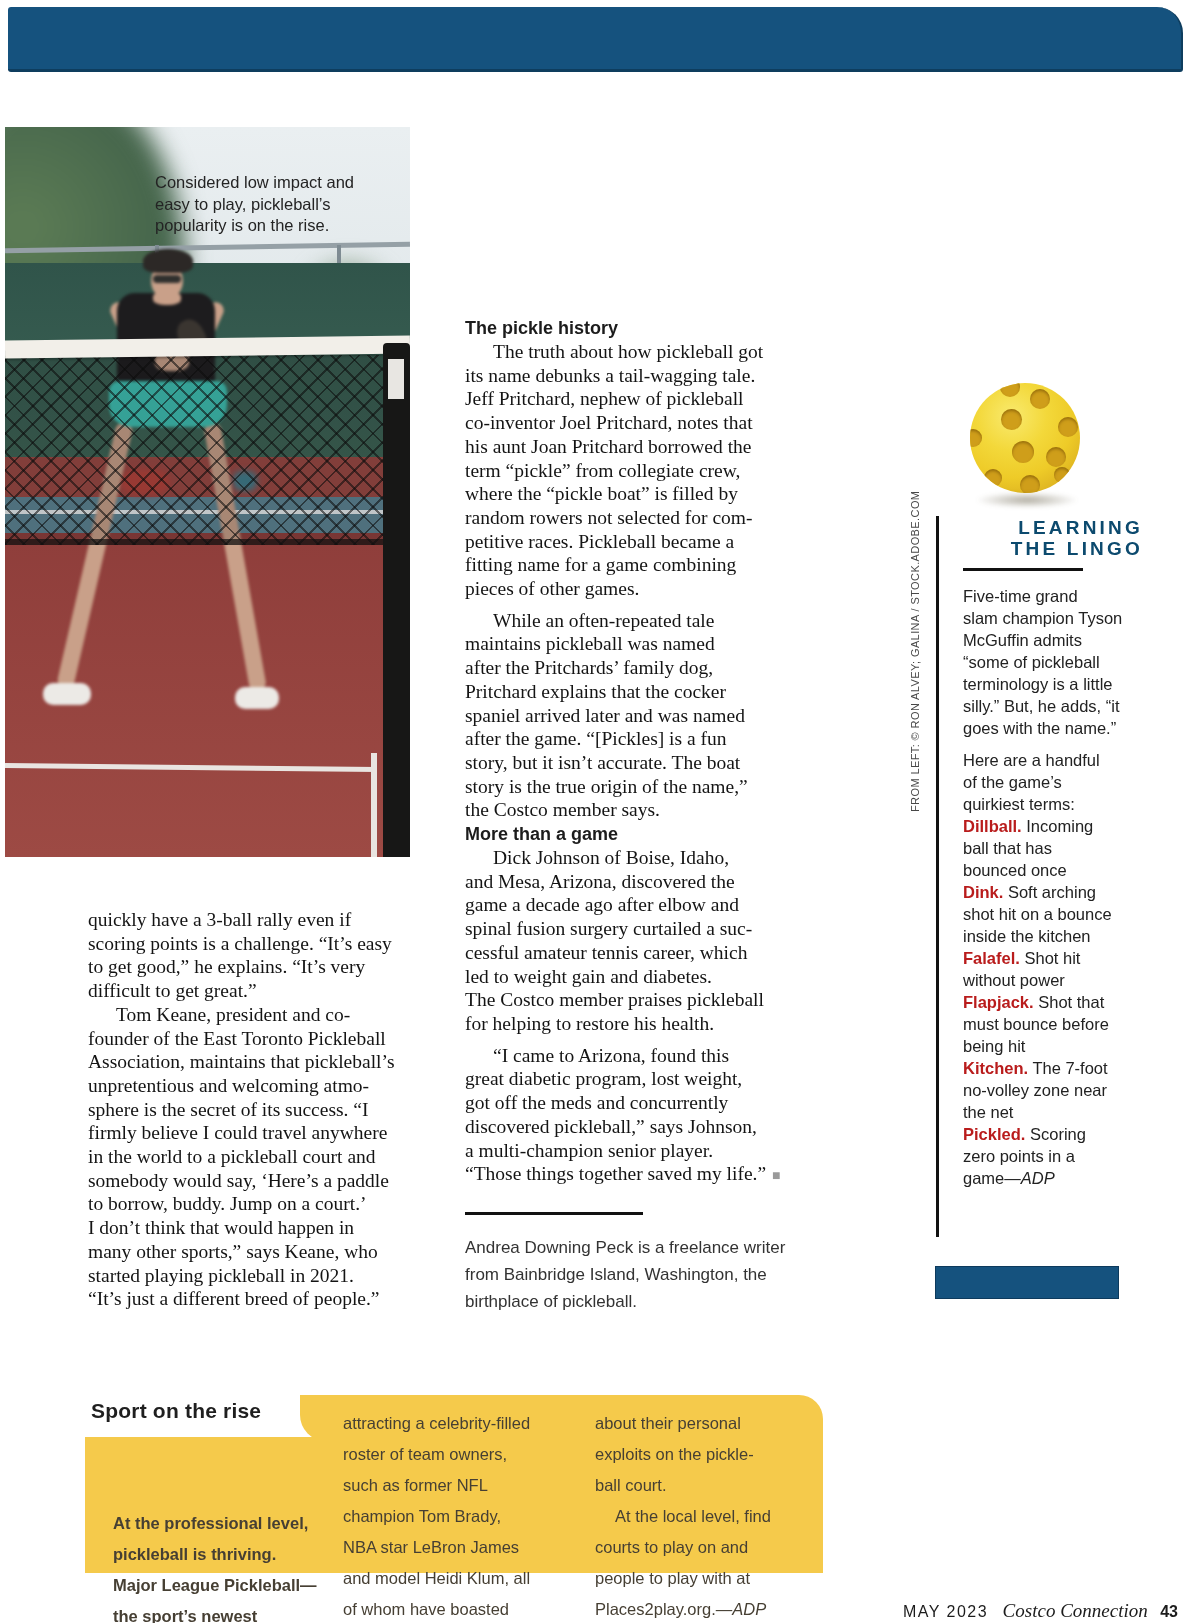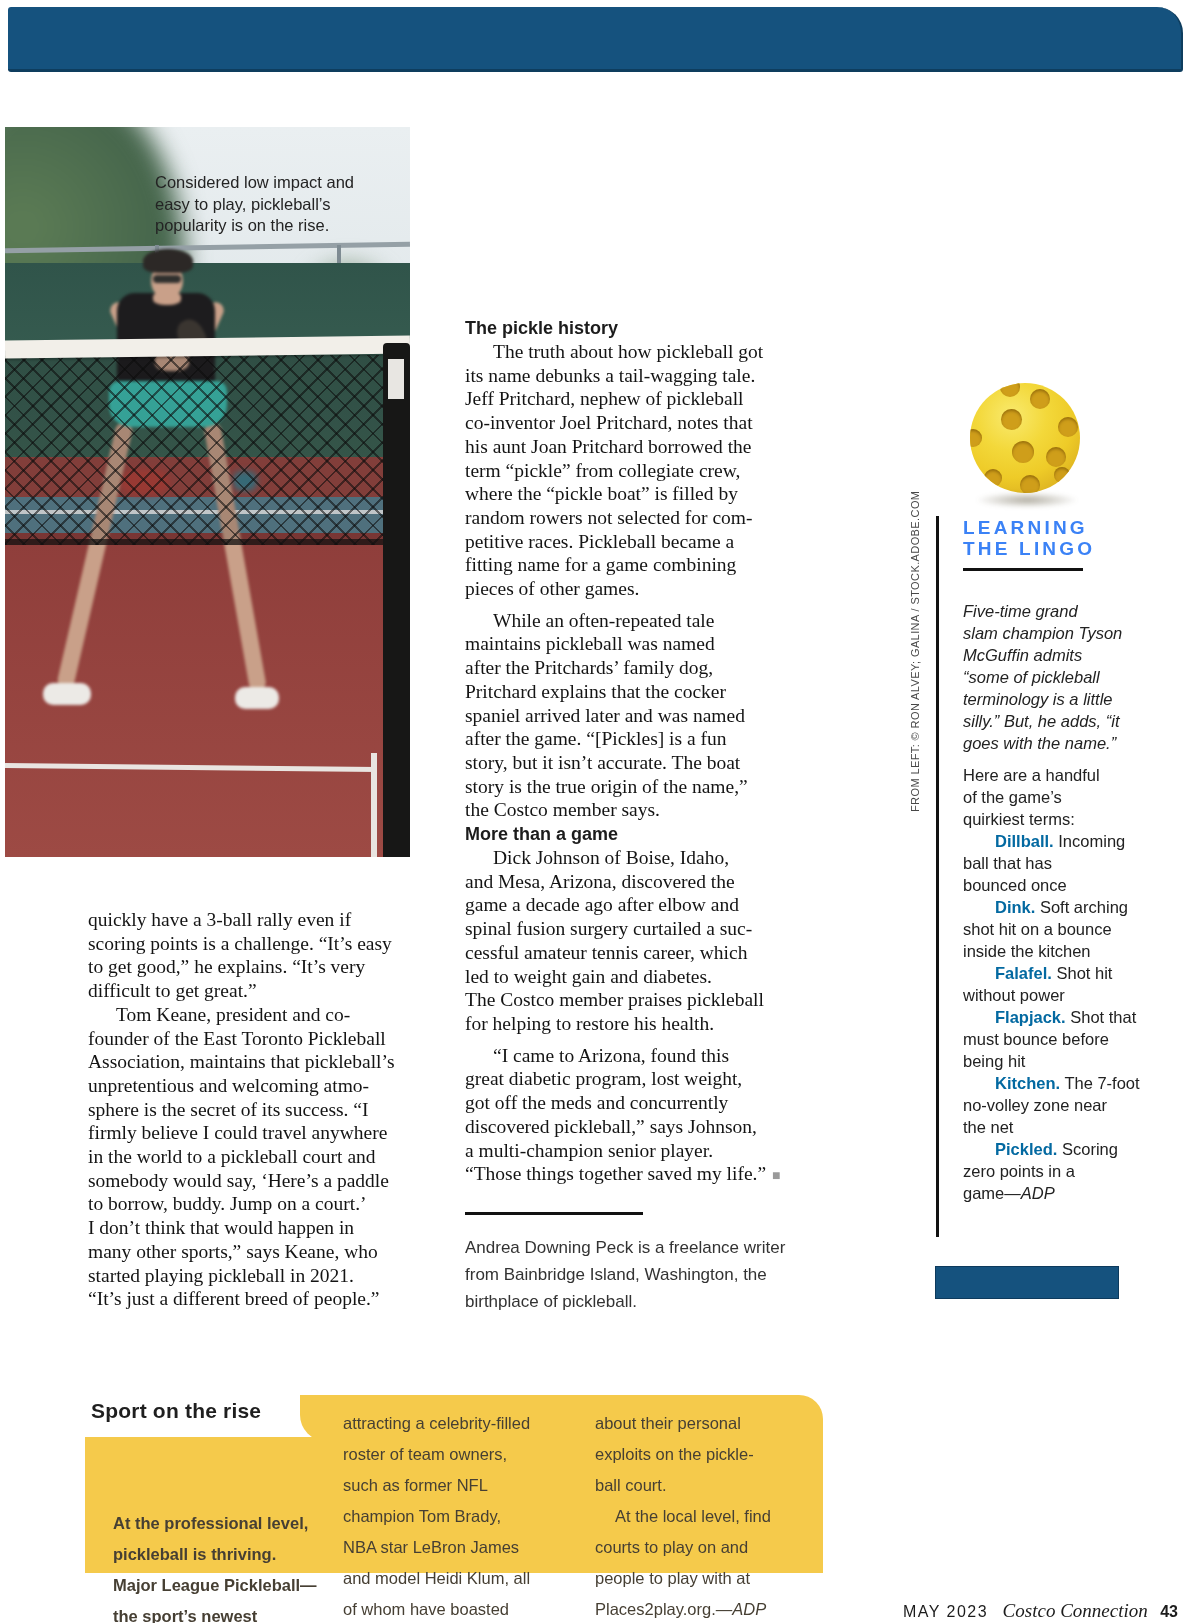--- a/index.html
+++ b/index.html
@@ -74,27 +74,27 @@
   
   .ball{position:absolute;left:970px;top:383px;width:110px;height:110px;border-radius:50%;overflow:hidden;
         background:radial-gradient(circle at 38% 30%,#f9ea6e 0%,#f3d83a 34%,#eecb28 60%,#dcb120 83%,#c89a1a 100%);}
   .hole{position:absolute;border-radius:50%;background:#cf9e1a;box-shadow:inset 0 2px 3px rgba(110,75,0,.55);}
   .ball-shadow{position:absolute;left:975px;top:492px;width:104px;height:16px;border-radius:50%;
         background:radial-gradient(ellipse,rgba(60,50,20,.4),rgba(0,0,0,0) 70%);filter:blur(2px);}
   .credit{position:absolute;left:921px;top:800px;width:310px;height:12px;transform:rotate(-90deg);
         transform-origin:0 100%;font-size:11px;letter-spacing:.4px;color:#474747;}
   .side-rule{position:absolute;left:936px;top:516px;width:3px;height:721px;background:#111;}
   .lingo{position:absolute;left:963px;top:517px;width:180px;font-size:16.5px;line-height:22px;color:#222;}
-  .lingo-head{font-weight:bold;font-size:19px;line-height:21px;letter-spacing:3.2px;color:#3b82f6;}
+  .lingo-head{font-weight:bold;font-size:19px;line-height:21px;letter-spacing:3.2px;color:#0c4a6e;text-align:right;}
   .lingo-underline{width:120px;height:3px;background:#111;margin-top:9px;}
   .lingo p{margin:0;}
-  .lingo .mt{margin-top:29px;font-style:italic;}
+  .lingo .mt{margin-top:14px;}
   .lingo .mts{margin-top:10px;}
   .term{margin-top:11px;}
-  .term b{color:#0369a1;margin-left:32px;}
+  .term b{color:#b91c1c;}
   .blue-block{position:absolute;left:935px;top:1266px;width:182px;height:31px;background:#15527e;border:1px solid #0d3a5c;}
   
   .sport-strip{position:absolute;left:300px;top:1395px;width:523px;height:46px;background:#f5ca4b;
         border-radius:0 24px 0 26px;}
   .sport-main{position:absolute;left:85px;top:1437px;width:738px;height:136px;background:#f5ca4b;}
   .sport-title{position:absolute;left:91px;top:1399px;font-weight:800;font-size:21px;letter-spacing:.2px;color:#1f1f1f;}
   .sport-col{position:absolute;font-size:16.5px;line-height:31px;color:#463f33;}
   .sport-col p{margin:0;}
   .sc1{left:113px;top:1508px;width:230px;font-weight:bold;}
   .sc2{left:343px;top:1408px;width:240px;}

